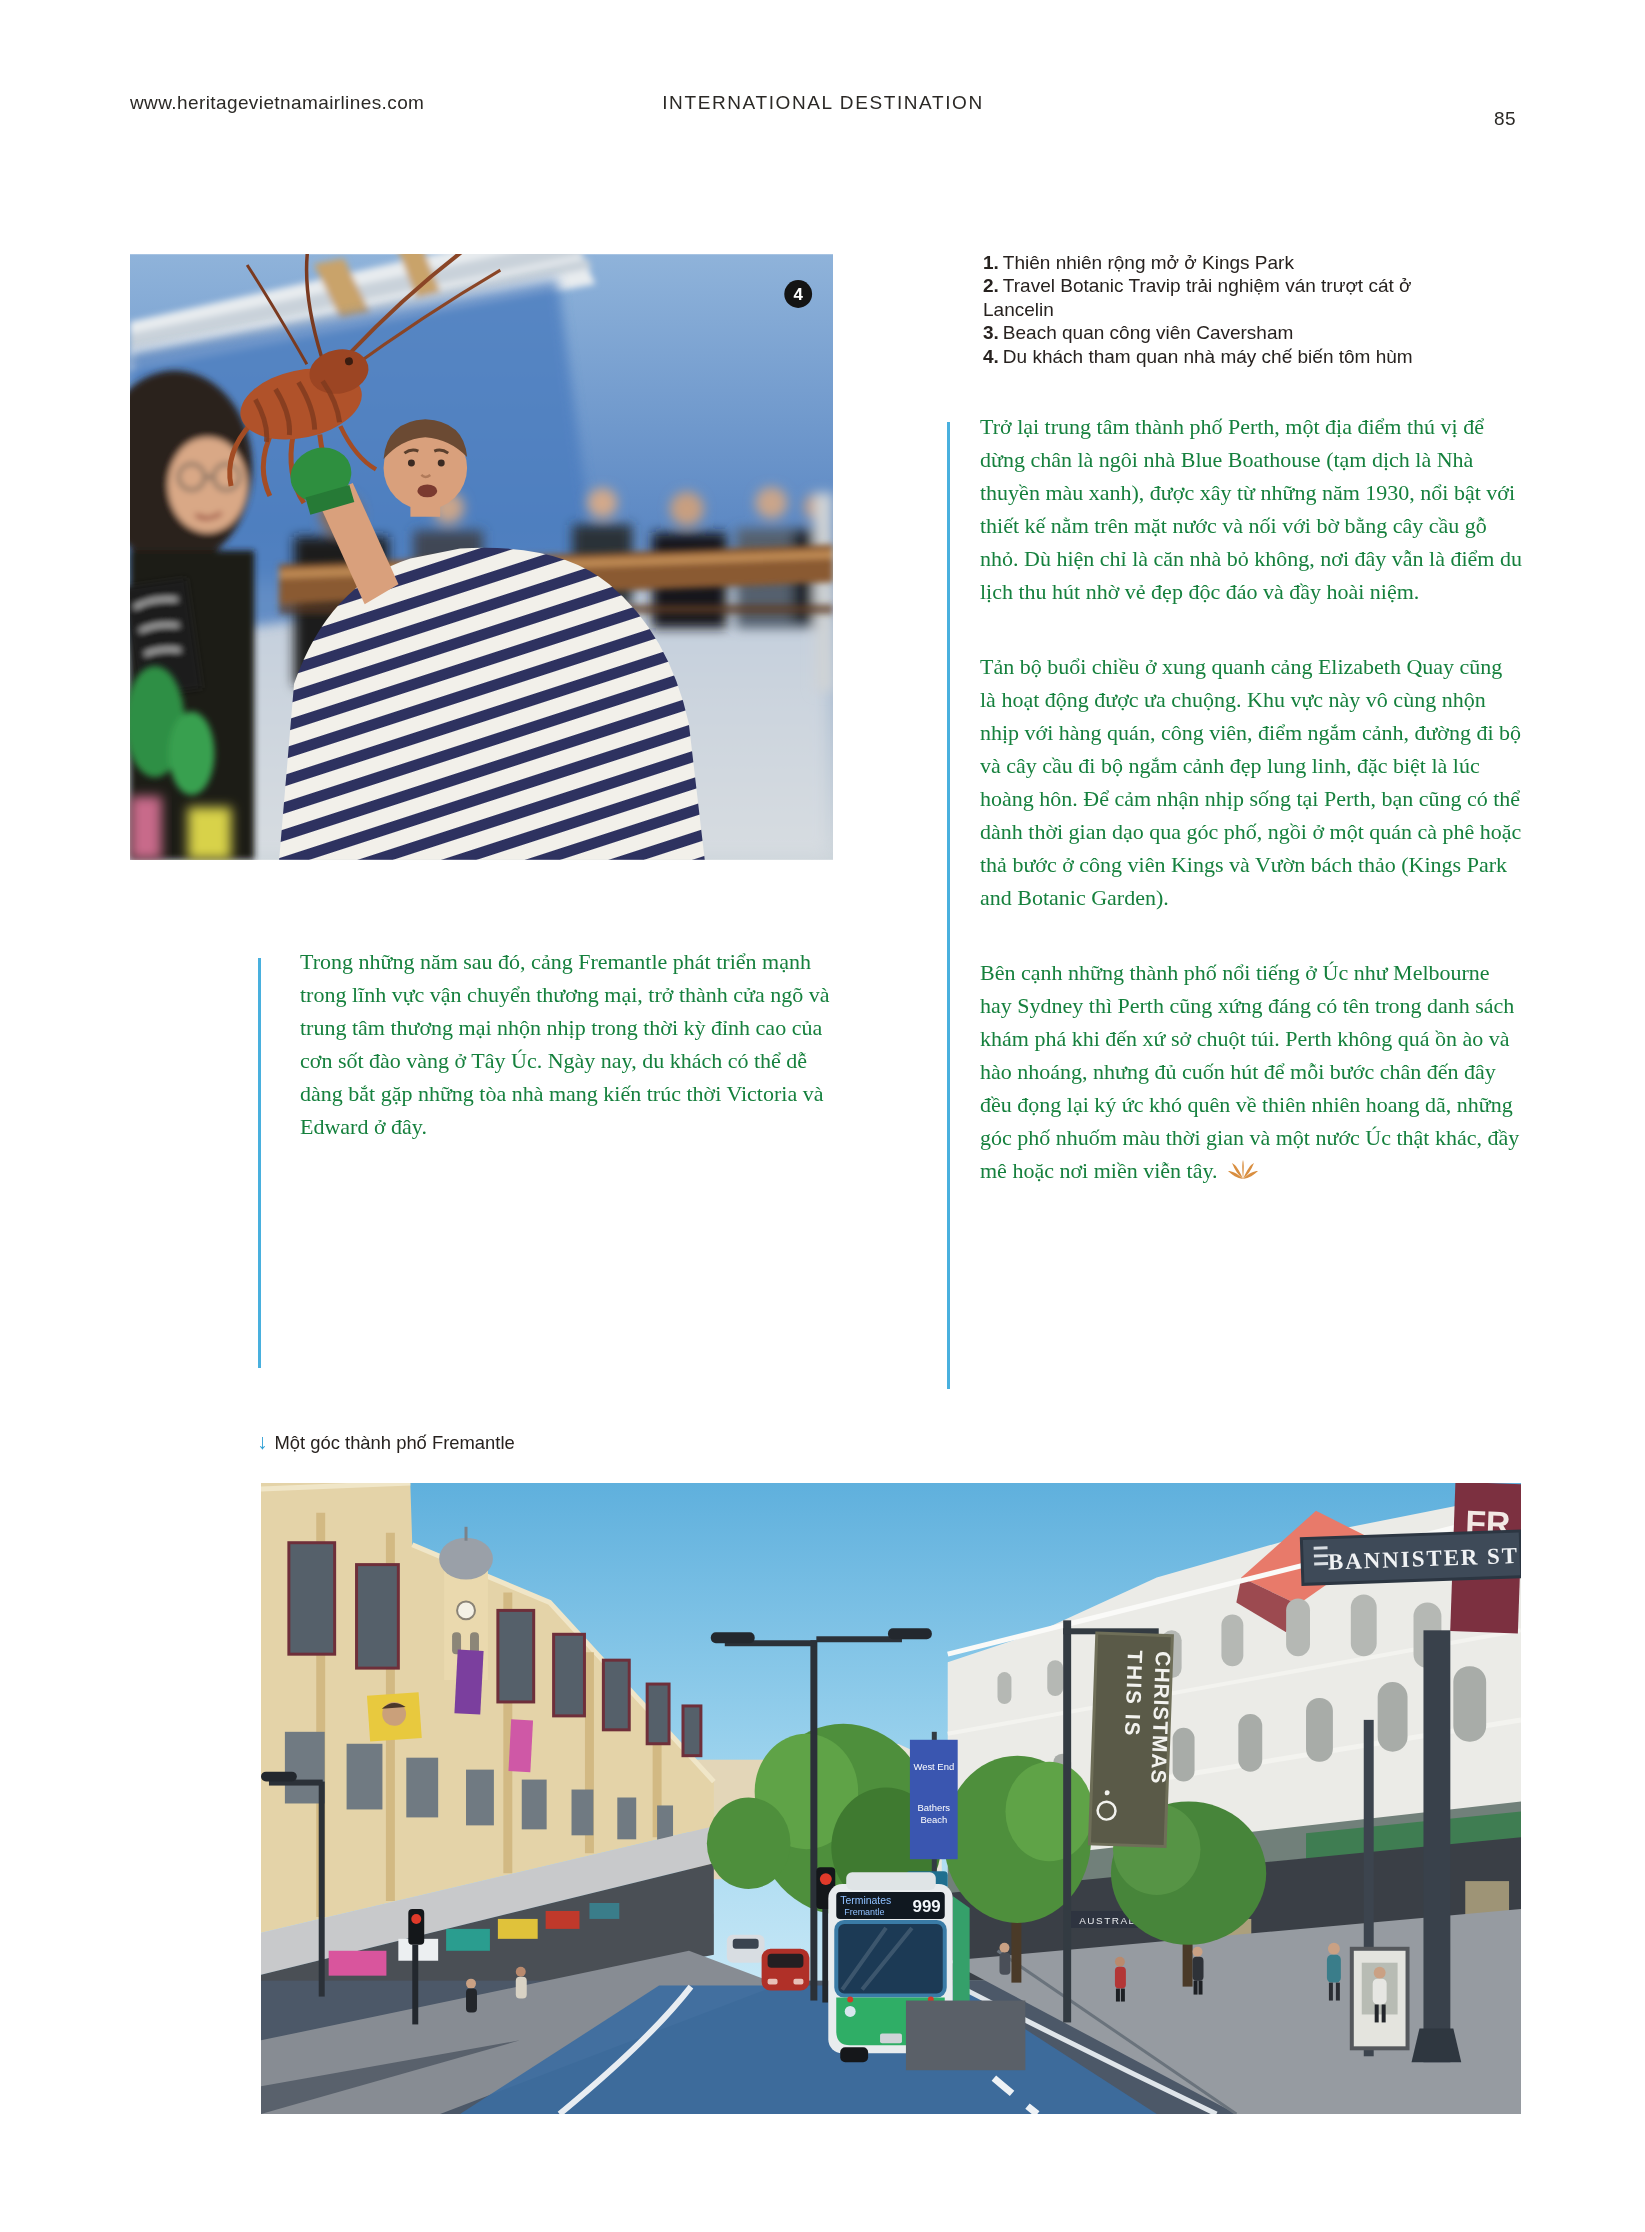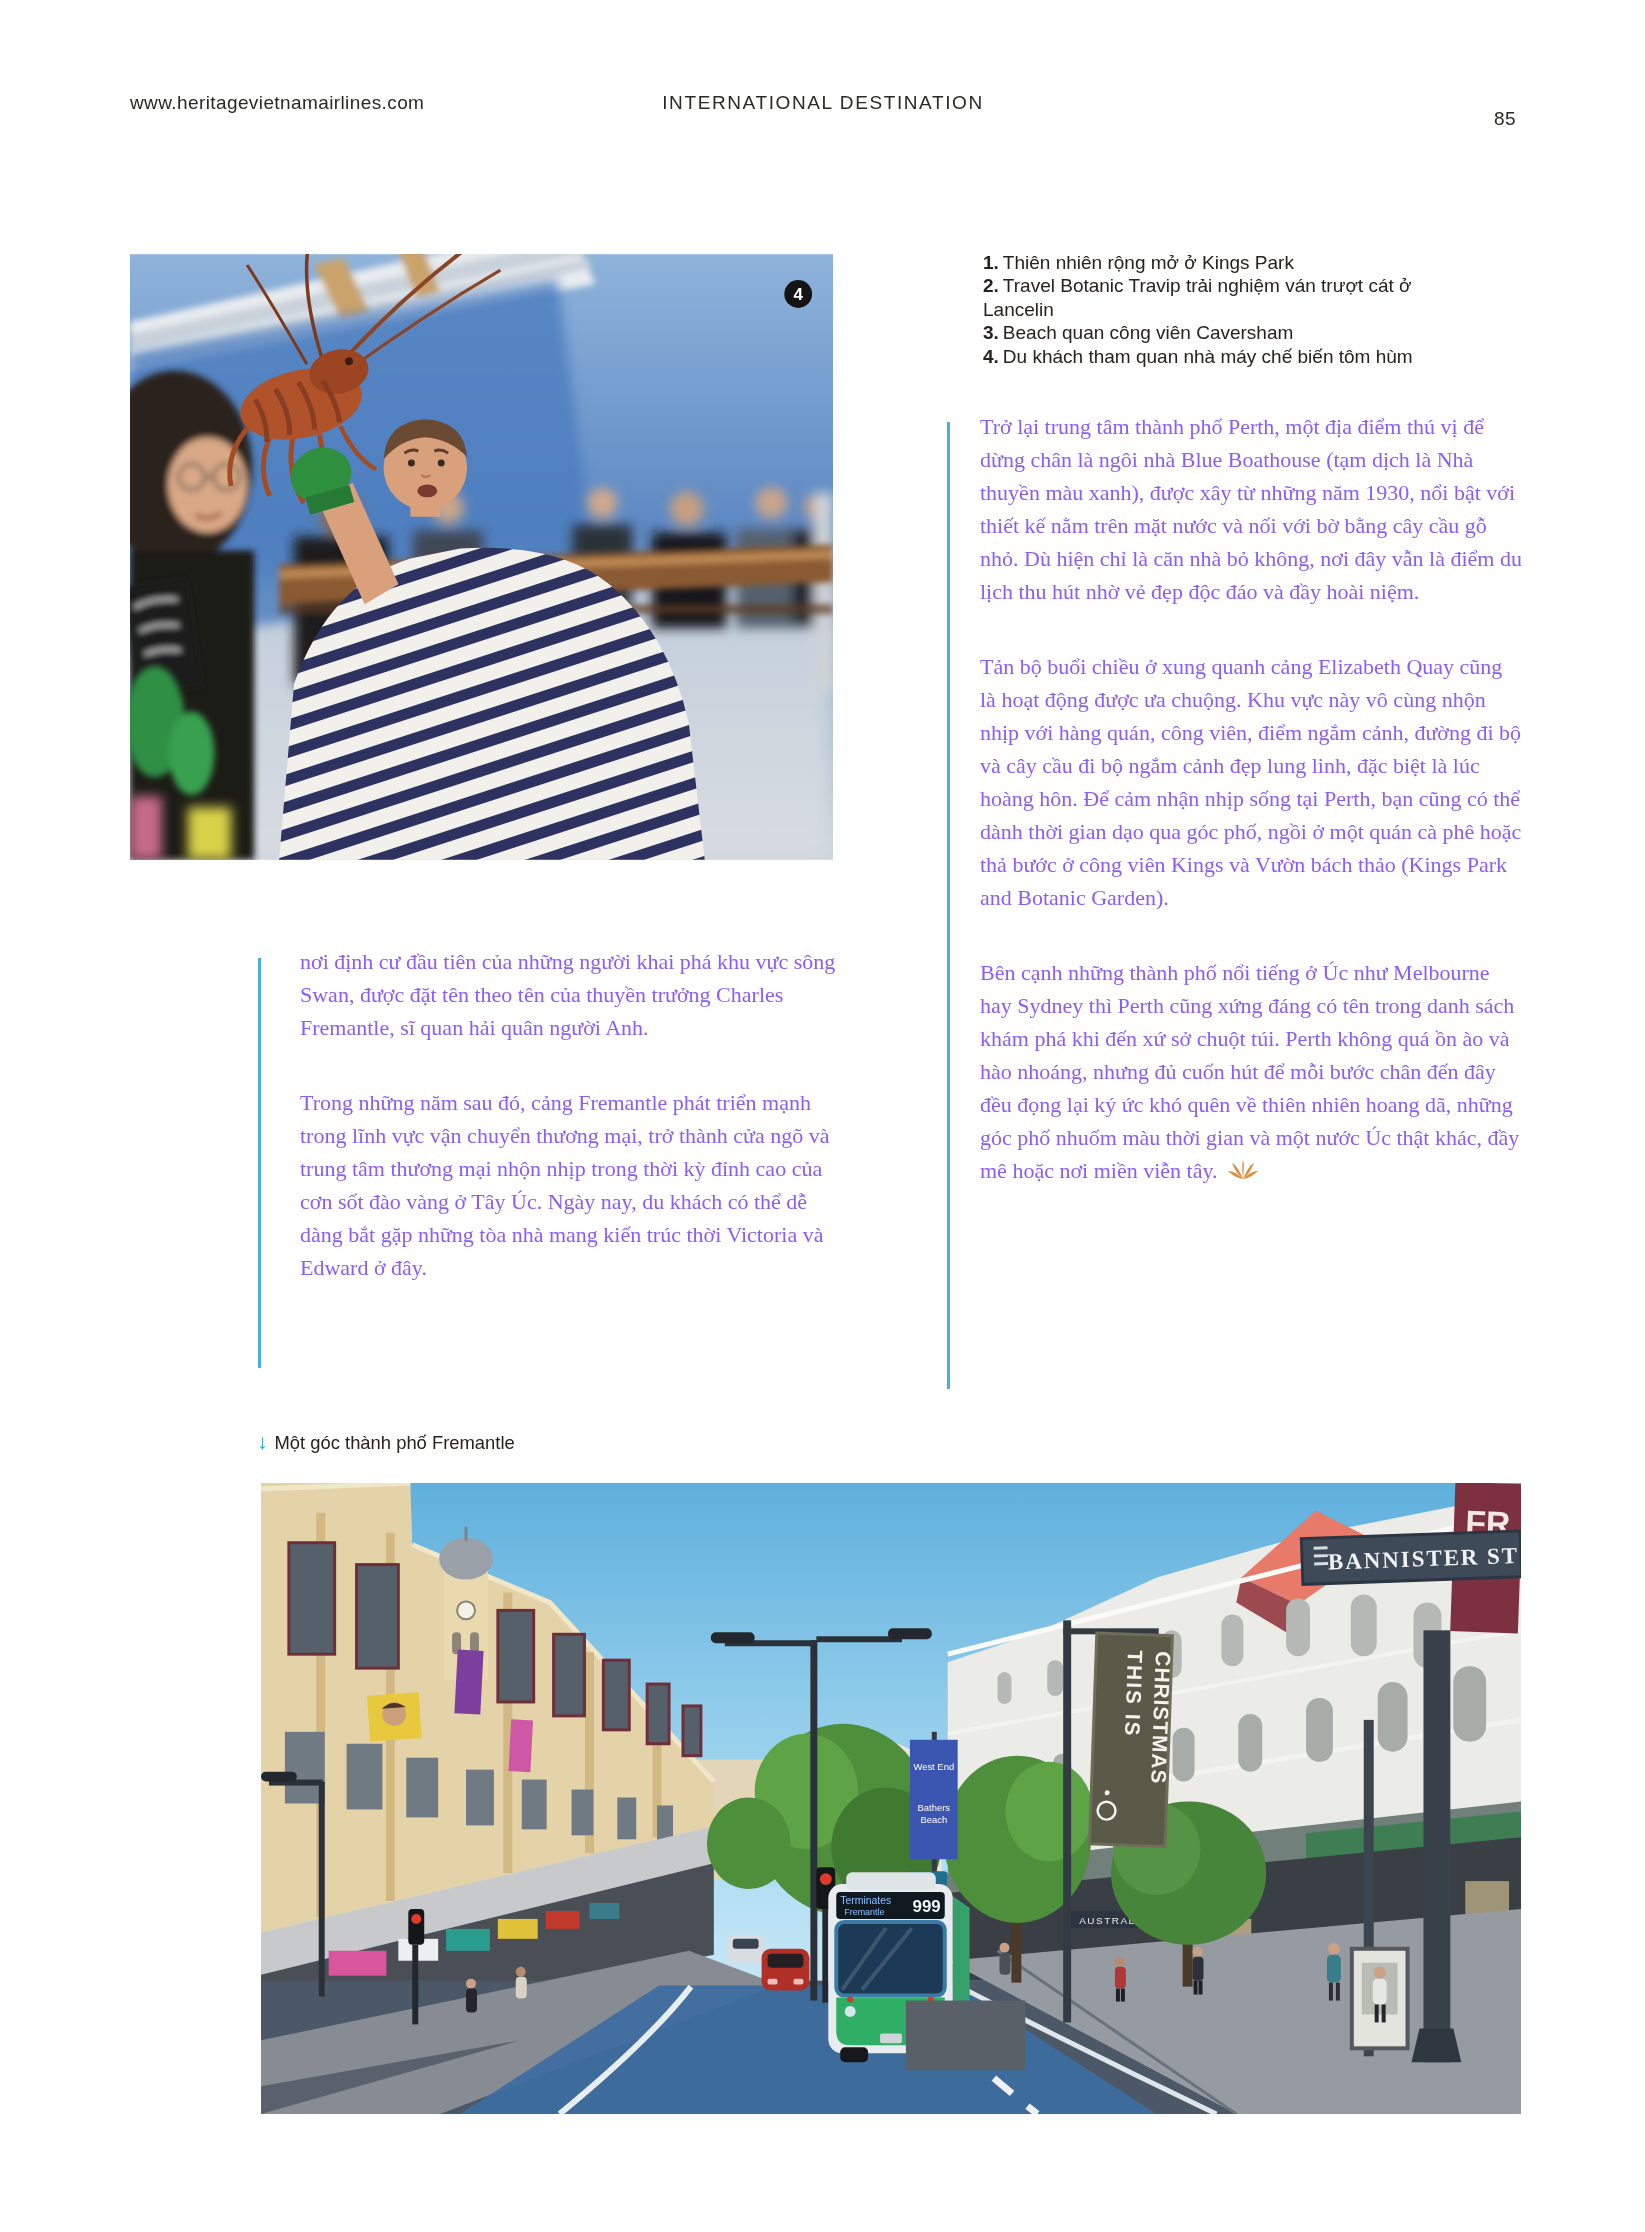--- a/index.html
+++ b/index.html
@@ -14,21 +14,21 @@
   
   .photo{position:absolute;overflow:hidden;}
   .photo svg{display:block;}
   .photo-top{left:130px;top:254px;width:703px;height:606px;}
   .photo-bottom{left:261px;top:1483px;width:1260px;height:631px;}
   
   .caps{position:absolute;left:983px;top:251px;width:466px;font-size:19px;line-height:23.4px;color:#27221f;}
   .cap b{font-weight:700;margin-right:4px;}
   
   .serifcol{position:absolute;font-family:"Liberation Serif","DejaVu Serif",serif;
-            font-size:22px;line-height:33px;color:#8b5cf6;}
+            font-size:22px;line-height:33px;color:#15803d;}
   .serifcol p{margin:0 0 42px 0;}
   .col-right{left:980px;top:410px;width:542px;}
   .col-left{left:300px;top:945px;width:537px;}
   .rule{position:absolute;width:3px;background:#49b0de;}
   .rule-right{left:947px;top:422px;height:967px;}
   .rule-left{left:258px;top:958px;height:410px;}
   
   .bcap{position:absolute;left:257px;top:1430px;font-size:18.4px;color:#27221f;}
   .bcap .arrow{color:#2e9fd4;font-weight:700;font-size:21px;margin-right:7px;}
   .lotus{display:inline-block;vertical-align:-2px;margin-left:8px;}
@@ -180,21 +180,20 @@
             <path d="M18 20 C17 10 17 4 18 1 C19 4 19 10 18 20 Z"></path>
             <path d="M18 20 C14 11 11 6 7 4 C10 11 13 16 18 20 Z"></path>
             <path d="M18 20 C22 11 25 6 29 4 C26 11 23 16 18 20 Z"></path>
             <path d="M18 20 C12 14 7 12 3 12 C7 16 12 19 18 20 Z"></path>
             <path d="M18 20 C24 14 29 12 33 12 C29 16 24 19 18 20 Z"></path>
           </svg></span></p>
   </div>
 
   <div class="rule rule-left"></div>
   <div class="serifcol col-left">
-    <p>nơi định cư đầu tiên của những người khai phá khu vực sông Swan, được đặt tên theo tên của thuyền trưởng Charles Fremantle, sĩ quan hải quân người Anh.</p>
     <p>Trong những năm sau đó, cảng Fremantle phát triển mạnh trong lĩnh vực vận chuyển thương mại, trở thành cửa ngõ và trung tâm thương mại nhộn nhịp trong thời kỳ đỉnh cao của cơn sốt đào vàng ở Tây Úc. Ngày nay, du khách có thể dễ dàng bắt gặp những tòa nhà mang kiến trúc thời Victoria và Edward ở đây.</p>
   </div>
 
   <div class="bcap">
     <span class="arrow">↓</span><span>Một góc thành phố Fremantle</span>
   </div>
 
   <div class="photo photo-bottom">
     <svg width="1260" height="631" viewBox="0 0 1266 634" xmlns="http://www.w3.org/2000/svg">
       <defs>

